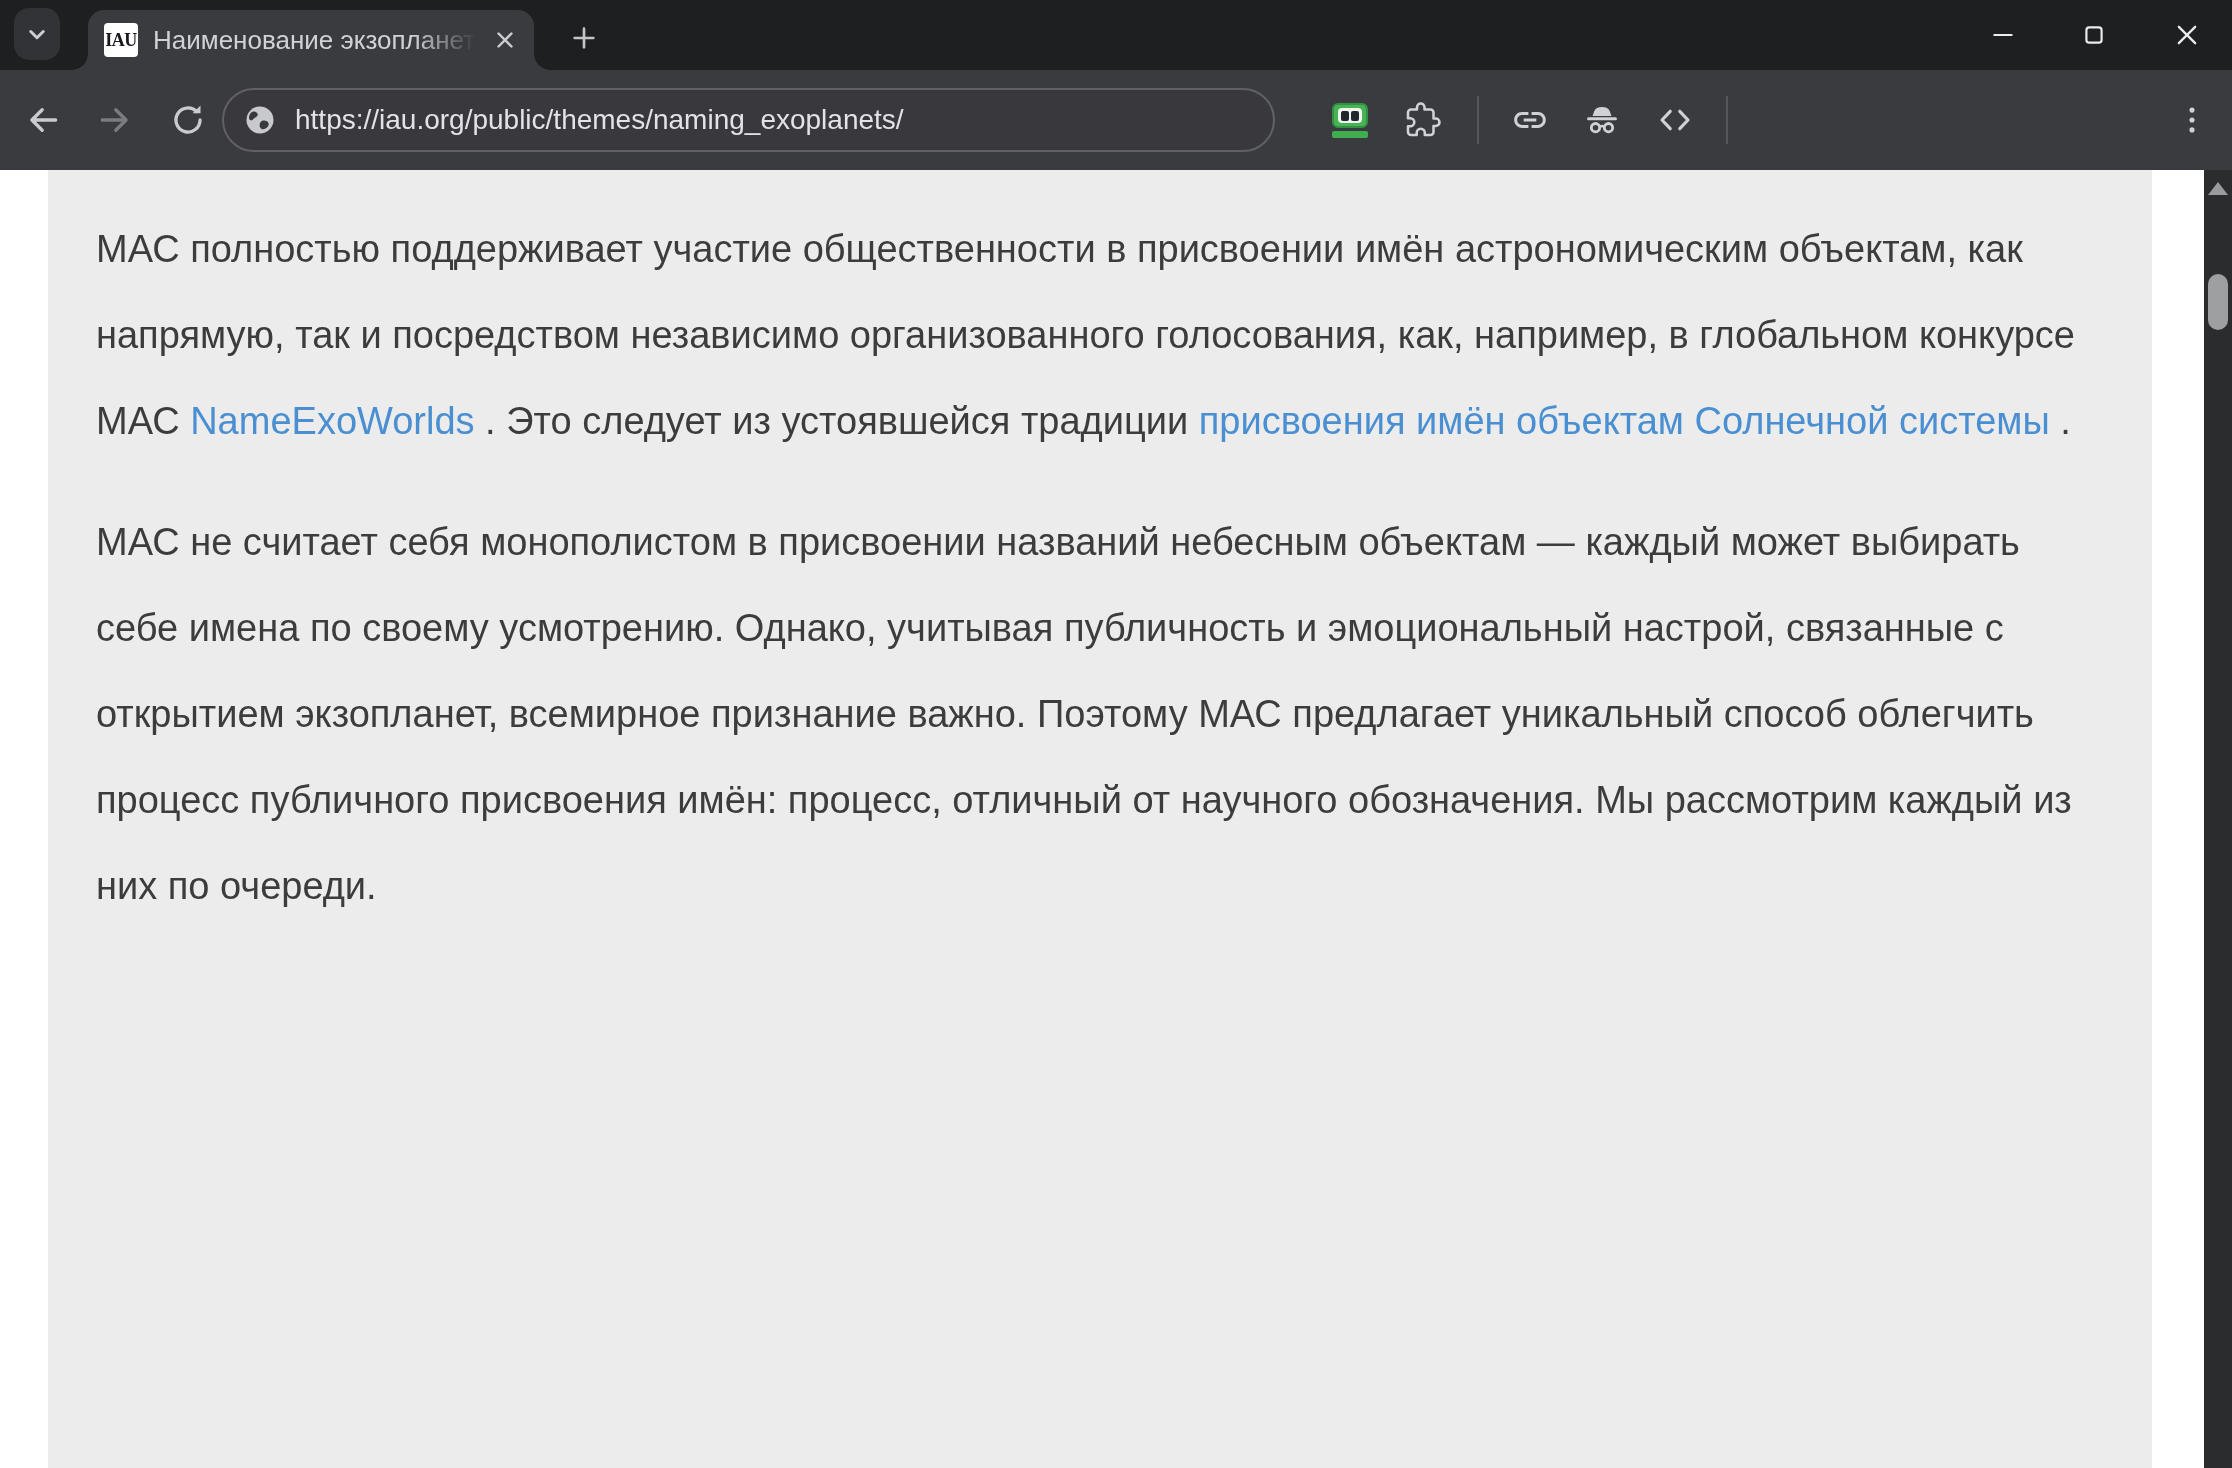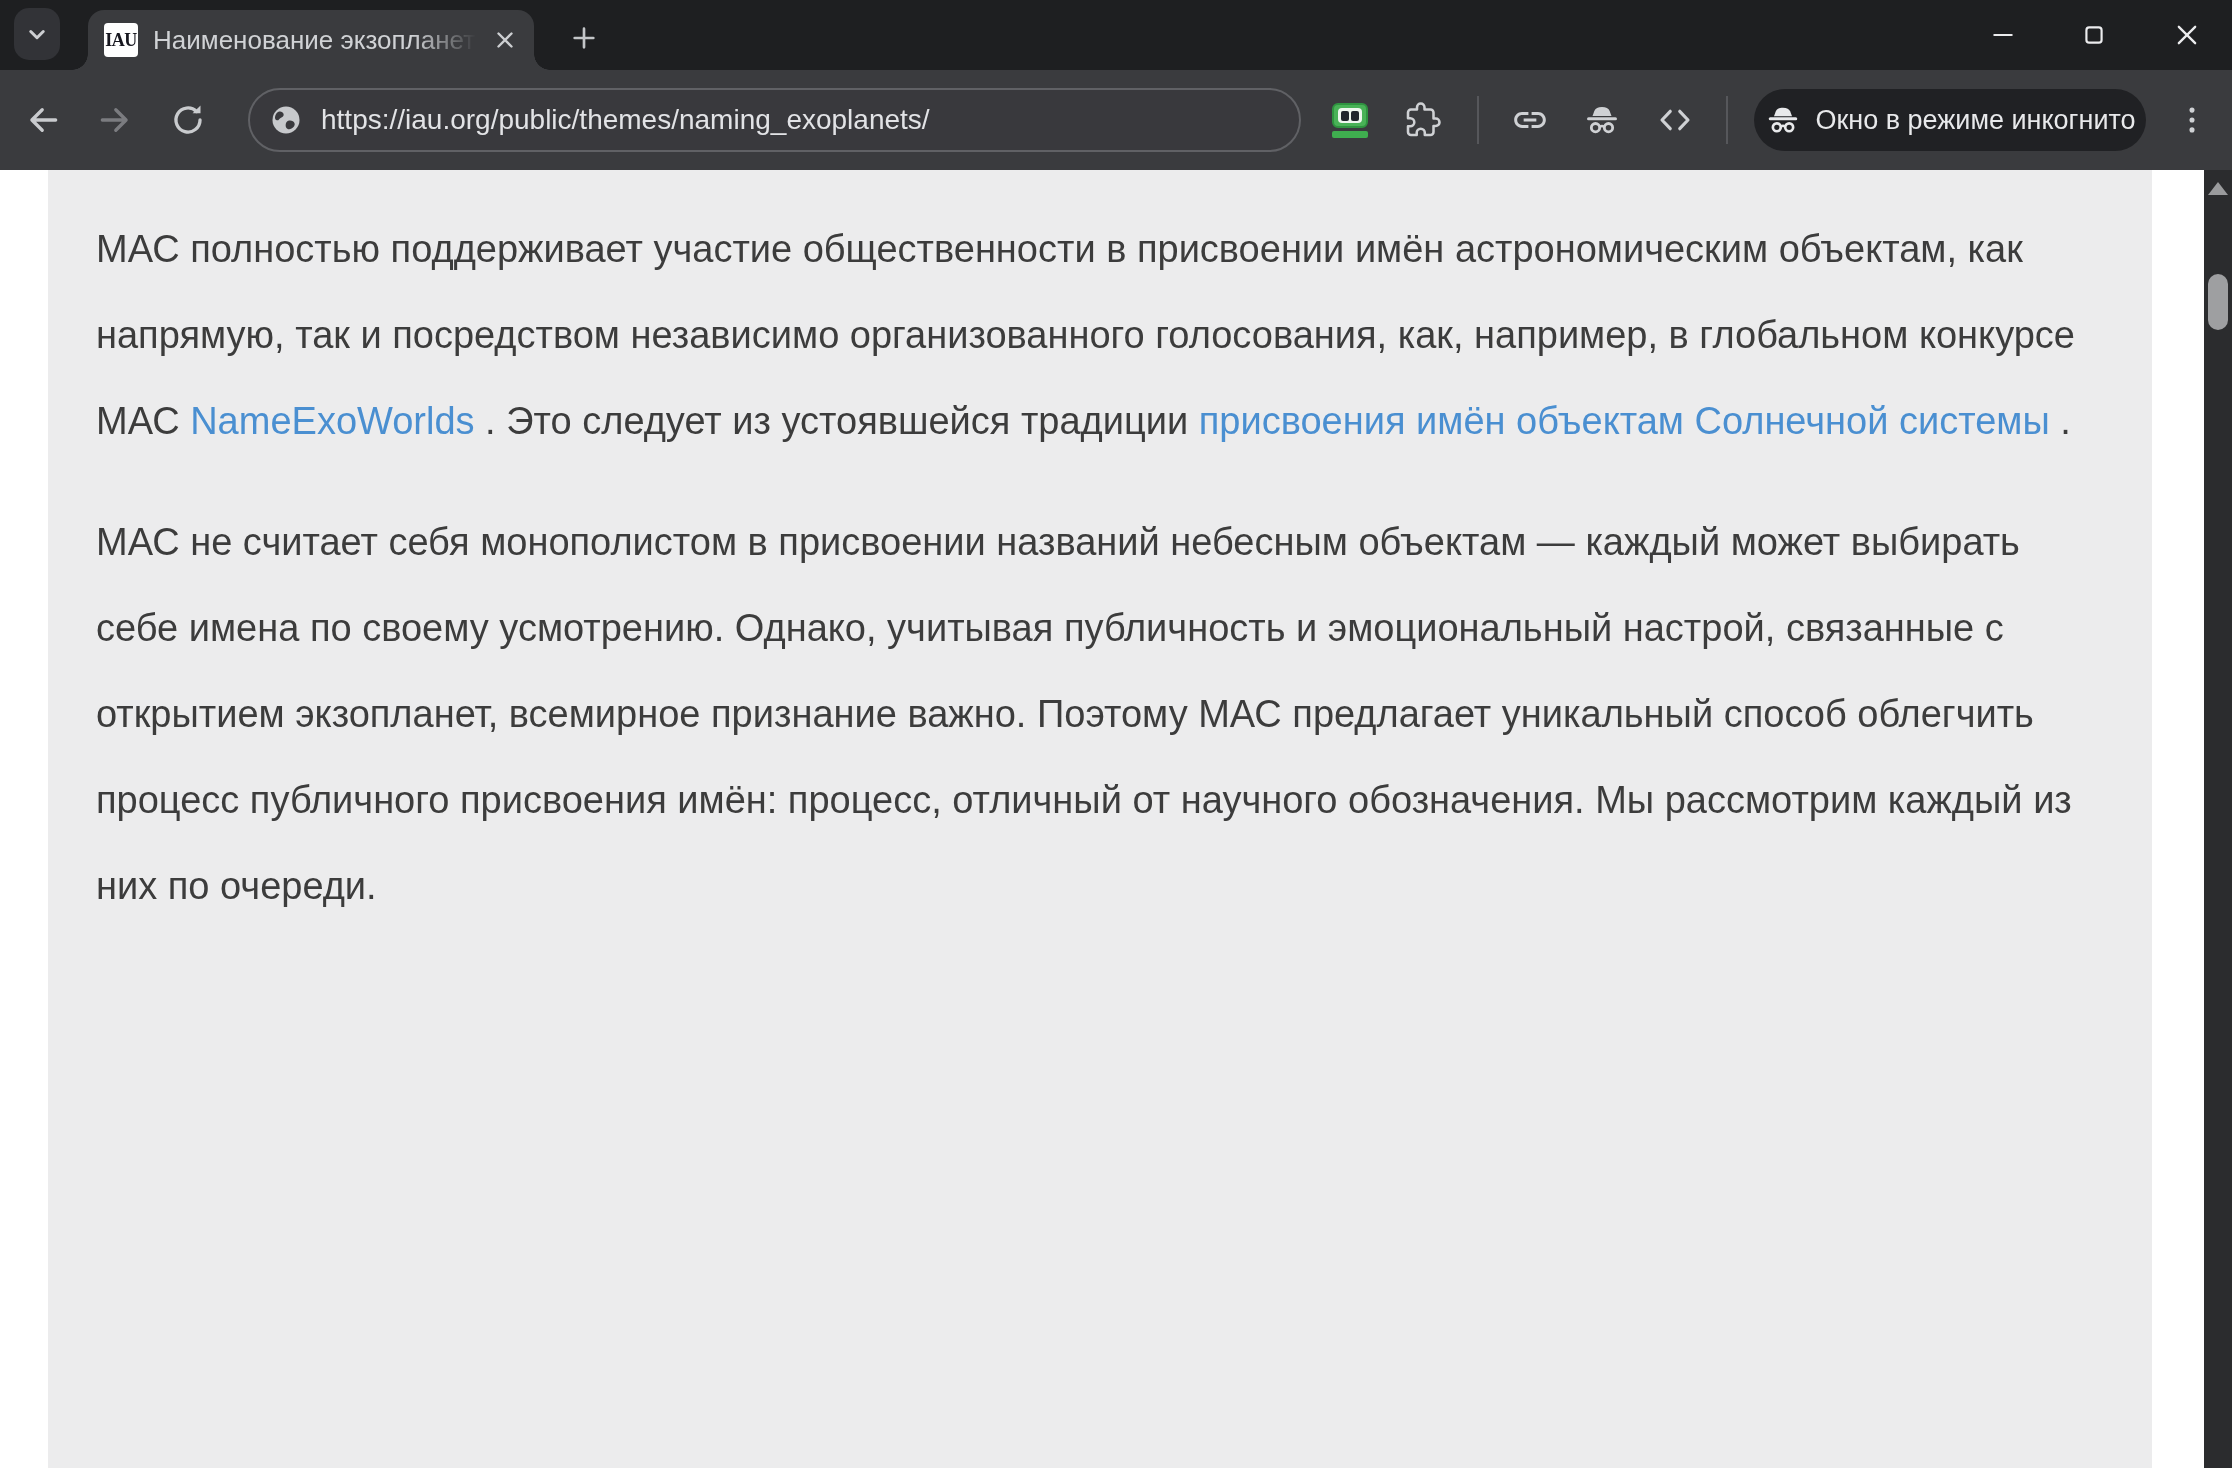--- a/index.html
+++ b/index.html
@@ -40,21 +40,21 @@
   .win-btn { position:absolute; top:11px; width:48px; height:48px;
     display:flex; align-items:center; justify-content:center; cursor:pointer; }
   .win-min { left:1979px; } .win-max { left:2070px; } .win-close { left:2163px; }
 
   
   .toolbar { position:absolute; top:70px; left:0; width:100%; height:100px; background:#3a3b3e; }
   .tool-icon { position:absolute; top:28px; width:44px; height:44px;
     display:flex; align-items:center; justify-content:center; cursor:pointer; border-radius:50%; }
   .nav-back { left:21px; } .nav-fwd { left:93px; } .nav-reload { left:166px; }
   .urlbar {
-    position:absolute; left:248px; top:18px; width:1053px; height:64px;
+    position:absolute; left:222px; top:18px; width:1053px; height:64px;
     border:2px solid #606165; border-radius:33px; background:#39393d;
     display:flex; align-items:center; padding-left:18px; cursor:text;
   }
   .url-globe { display:flex; flex:0 0 auto; }
   .url-text { margin-left:17px; color:#e2e3e6; font-size:28px; white-space:nowrap; }
   .ti-robot   { left:1328px; cursor:pointer; } .ti-puzzle { left:1401px; }
   .ti-link    { left:1508px; } .ti-incog { left:1580px; } .ti-code { left:1653px; }
   .ti-menu    { left:2170px; }
   .tool-divider { position:absolute; top:26px; width:2px; height:48px; background:#56575b; }
   .td-1 { left:1477px; } .td-2 { left:1726px; }
@@ -223,32 +223,20 @@
     <div class="tool-icon ti-code">
       <span>
         <svg width="38" height="38" viewBox="0 0 24 24">
             <path d="M9 6.5L3.8 12 9 17.5M15 6.5l5.2 5.5L15 17.5" fill="none" stroke="#cfd1d4" stroke-width="2" stroke-linecap="round" stroke-linejoin="round"></path>
           </svg>
       </span>
     </div>
 
     <div class="tool-divider td-2"></div>
 
-    <div class="badge">
-      <span>
-        <svg width="38" height="38" viewBox="0 0 24 24">
-          <path d="M12 4.2c-2.4 0-4 .8-4.6 2.4L6.3 9.6h11.4l-1.1-3C16 5 14.4 4.2 12 4.2z" fill="#e8e9eb"></path>
-          <rect x="3" y="10.3" width="18" height="1.9" rx="0.95" fill="#e8e9eb"></rect>
-          <circle cx="8.1" cy="16.6" r="2.5" fill="none" stroke="#e8e9eb" stroke-width="1.7"></circle>
-          <circle cx="15.9" cy="16.6" r="2.5" fill="none" stroke="#e8e9eb" stroke-width="1.7"></circle>
-          <path d="M10.7 16.2c.8-.7 1.8-.7 2.6 0" fill="none" stroke="#e8e9eb" stroke-width="1.5"></path>
-        </svg>
-      </span>
-      <span class="badge-label">Окно в режиме инкогнито</span>
-    </div>
 
     <div class="tool-icon ti-menu">
       <span>
         <svg width="34" height="34" viewBox="0 0 24 24">
             <circle cx="12" cy="5" r="1.8" fill="#cfd1d4"></circle>
             <circle cx="12" cy="12" r="1.8" fill="#cfd1d4"></circle>
             <circle cx="12" cy="19" r="1.8" fill="#cfd1d4"></circle>
           </svg>
       </span>
     </div>

